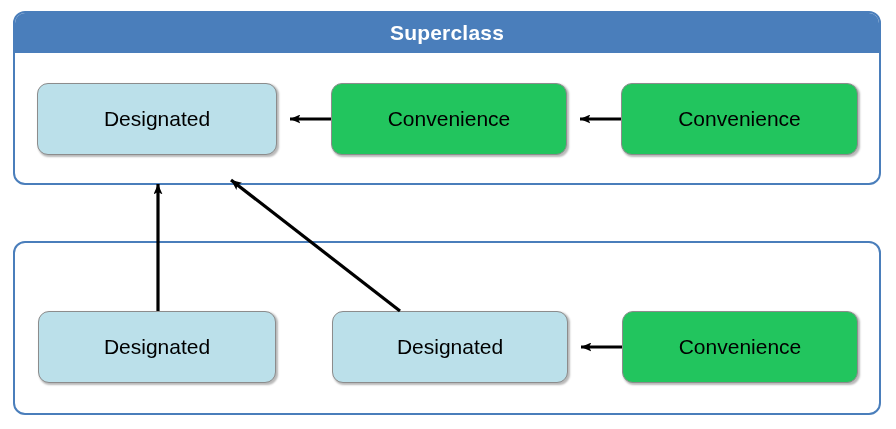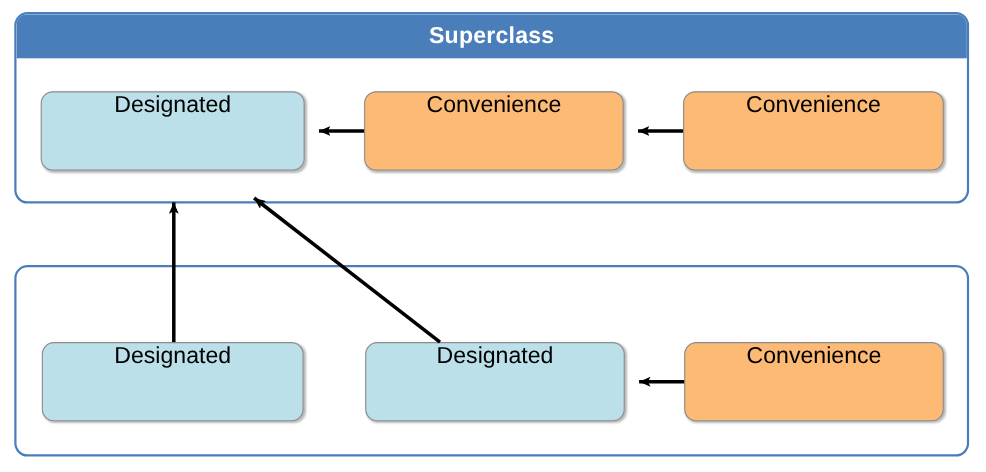--- a/index.html
+++ b/index.html
@@ -67,29 +67,30 @@
     height: 132px;
   }
 
   
   .init-box {
     position: absolute;
     box-sizing: border-box;
     border: 1.5px solid #8c8c8c;
     border-radius: 11px;
     display: flex;
+    align-items: center;
     justify-content: center;
     font-size: 21px;
     color: #000000;
     box-shadow: 1.5px 1.5px 2px rgba(0,0,0,0.28);
     height: 72px;
     top: 83px;
   }
   .init-box.designated { background: #bbe0ea; }
-  .init-box.convenience { background: #fdba74; }
+  .init-box.convenience { background: #22c55e; }
 
   
   #sc-designated  { left: 37px;  width: 240px; }
   #sc-conv-1      { left: 331px; width: 236px; }
   #sc-conv-2      { left: 621px; width: 237px; }
 
   
   .init-box.row-sub { top: 311px; }
   #sb-designated-1 { left: 38px;  width: 238px; }
   #sb-designated-2 { left: 332px; width: 236px; }

